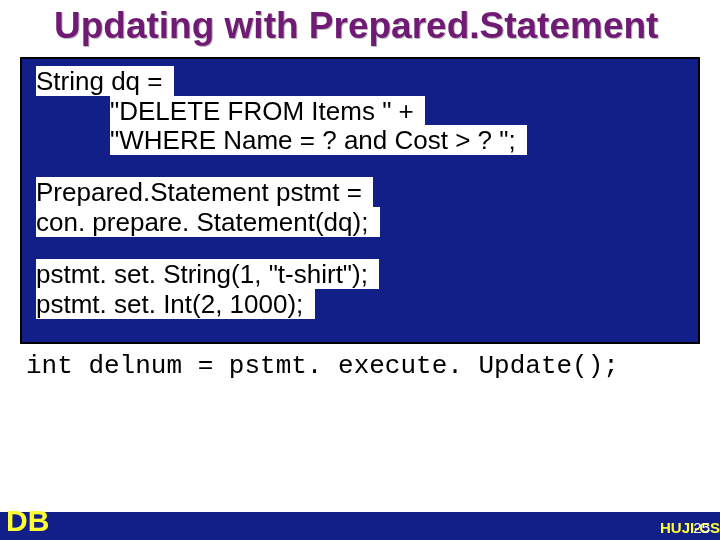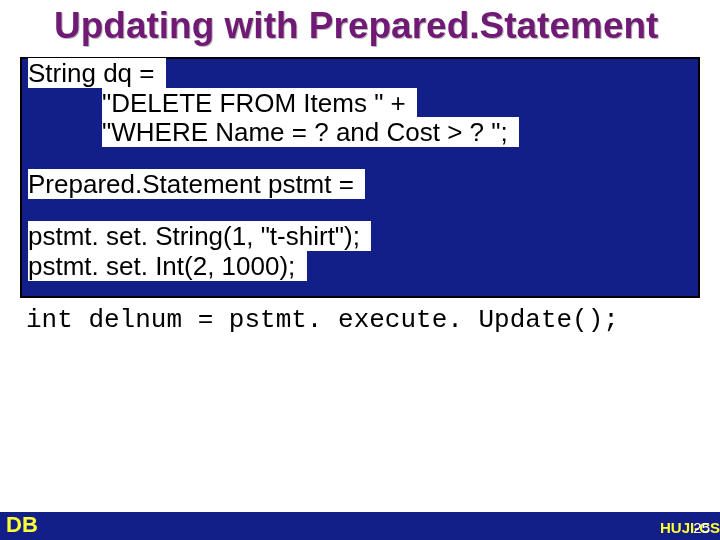--- a/index.html
+++ b/index.html
@@ -17,21 +17,21 @@
     font-size:37px;
     font-weight:bold;
     line-height:1.1;
     white-space:nowrap;
     text-shadow:1px 1px 0 #bbb;
   }
   .code-box{
     margin:4px 20px 0 20px;
     border:2px solid #000;
     background:#131f88;
-    padding:0;
+    padding:8px;
     position:relative;
   }
   .line{
     font-size:26px;
     line-height:1.15;
     color:#000;
     white-space:pre;
     margin:0;
     padding:0 6px 0 6px;
   }
@@ -47,21 +47,21 @@
   }
   .below .line{font-size:26px;}
   .footer{
     position:absolute;
     left:0;right:0;bottom:0;
     height:28px;
     background:#131f88;
   }
   .footer .db{
     position:absolute;left:6px;bottom:2px;
-    color:#ffff33;font-weight:bold;font-size:22px;
+    color:#ffff33;font-weight:bold;font-size:30px;
   }
   .footer .ctr{
     position:absolute;left:0;right:0;bottom:4px;
     text-align:right;color:#ffff33;font-weight:bold;font-size:15px;
   }
   .footer .pg{
     position:absolute;right:10px;bottom:4px;
     color:#fff;font-size:15px;margin-left:28px;
   }
   .ind1{padding-left:80px;}
@@ -70,20 +70,21 @@
 <body>
 
 <h1 class="title">Updating with Prepared.Statement</h1>
 
 <div class="code-box">
   <div class="line"><span class="hl">String dq = </span></div>
   <div class="line ind1"><span class="hl">"DELETE FROM Items " + </span></div>
   <div class="line ind1"><span class="hl">"WHERE Name = ? and Cost &gt; ? "; </span></div>
   <div class="gap"></div>
   <div class="line"><span class="hl">Prepared.Statement pstmt = </span></div>
+  <div class="line"><span class="hl">con. prepare. Statement(dq); </span></div>
   <div class="gap"></div>
   <div class="line"><span class="hl">pstmt. set. String(1, "t-shirt"); </span></div>
   <div class="line"><span class="hl">pstmt. set. Int(2, 1000); </span></div>
   <div style="height:14px;"></div>
 </div>
 
 <div class="below">
   <div class="line">int delnum = pstmt. execute. Update();</div>
 </div>
 

